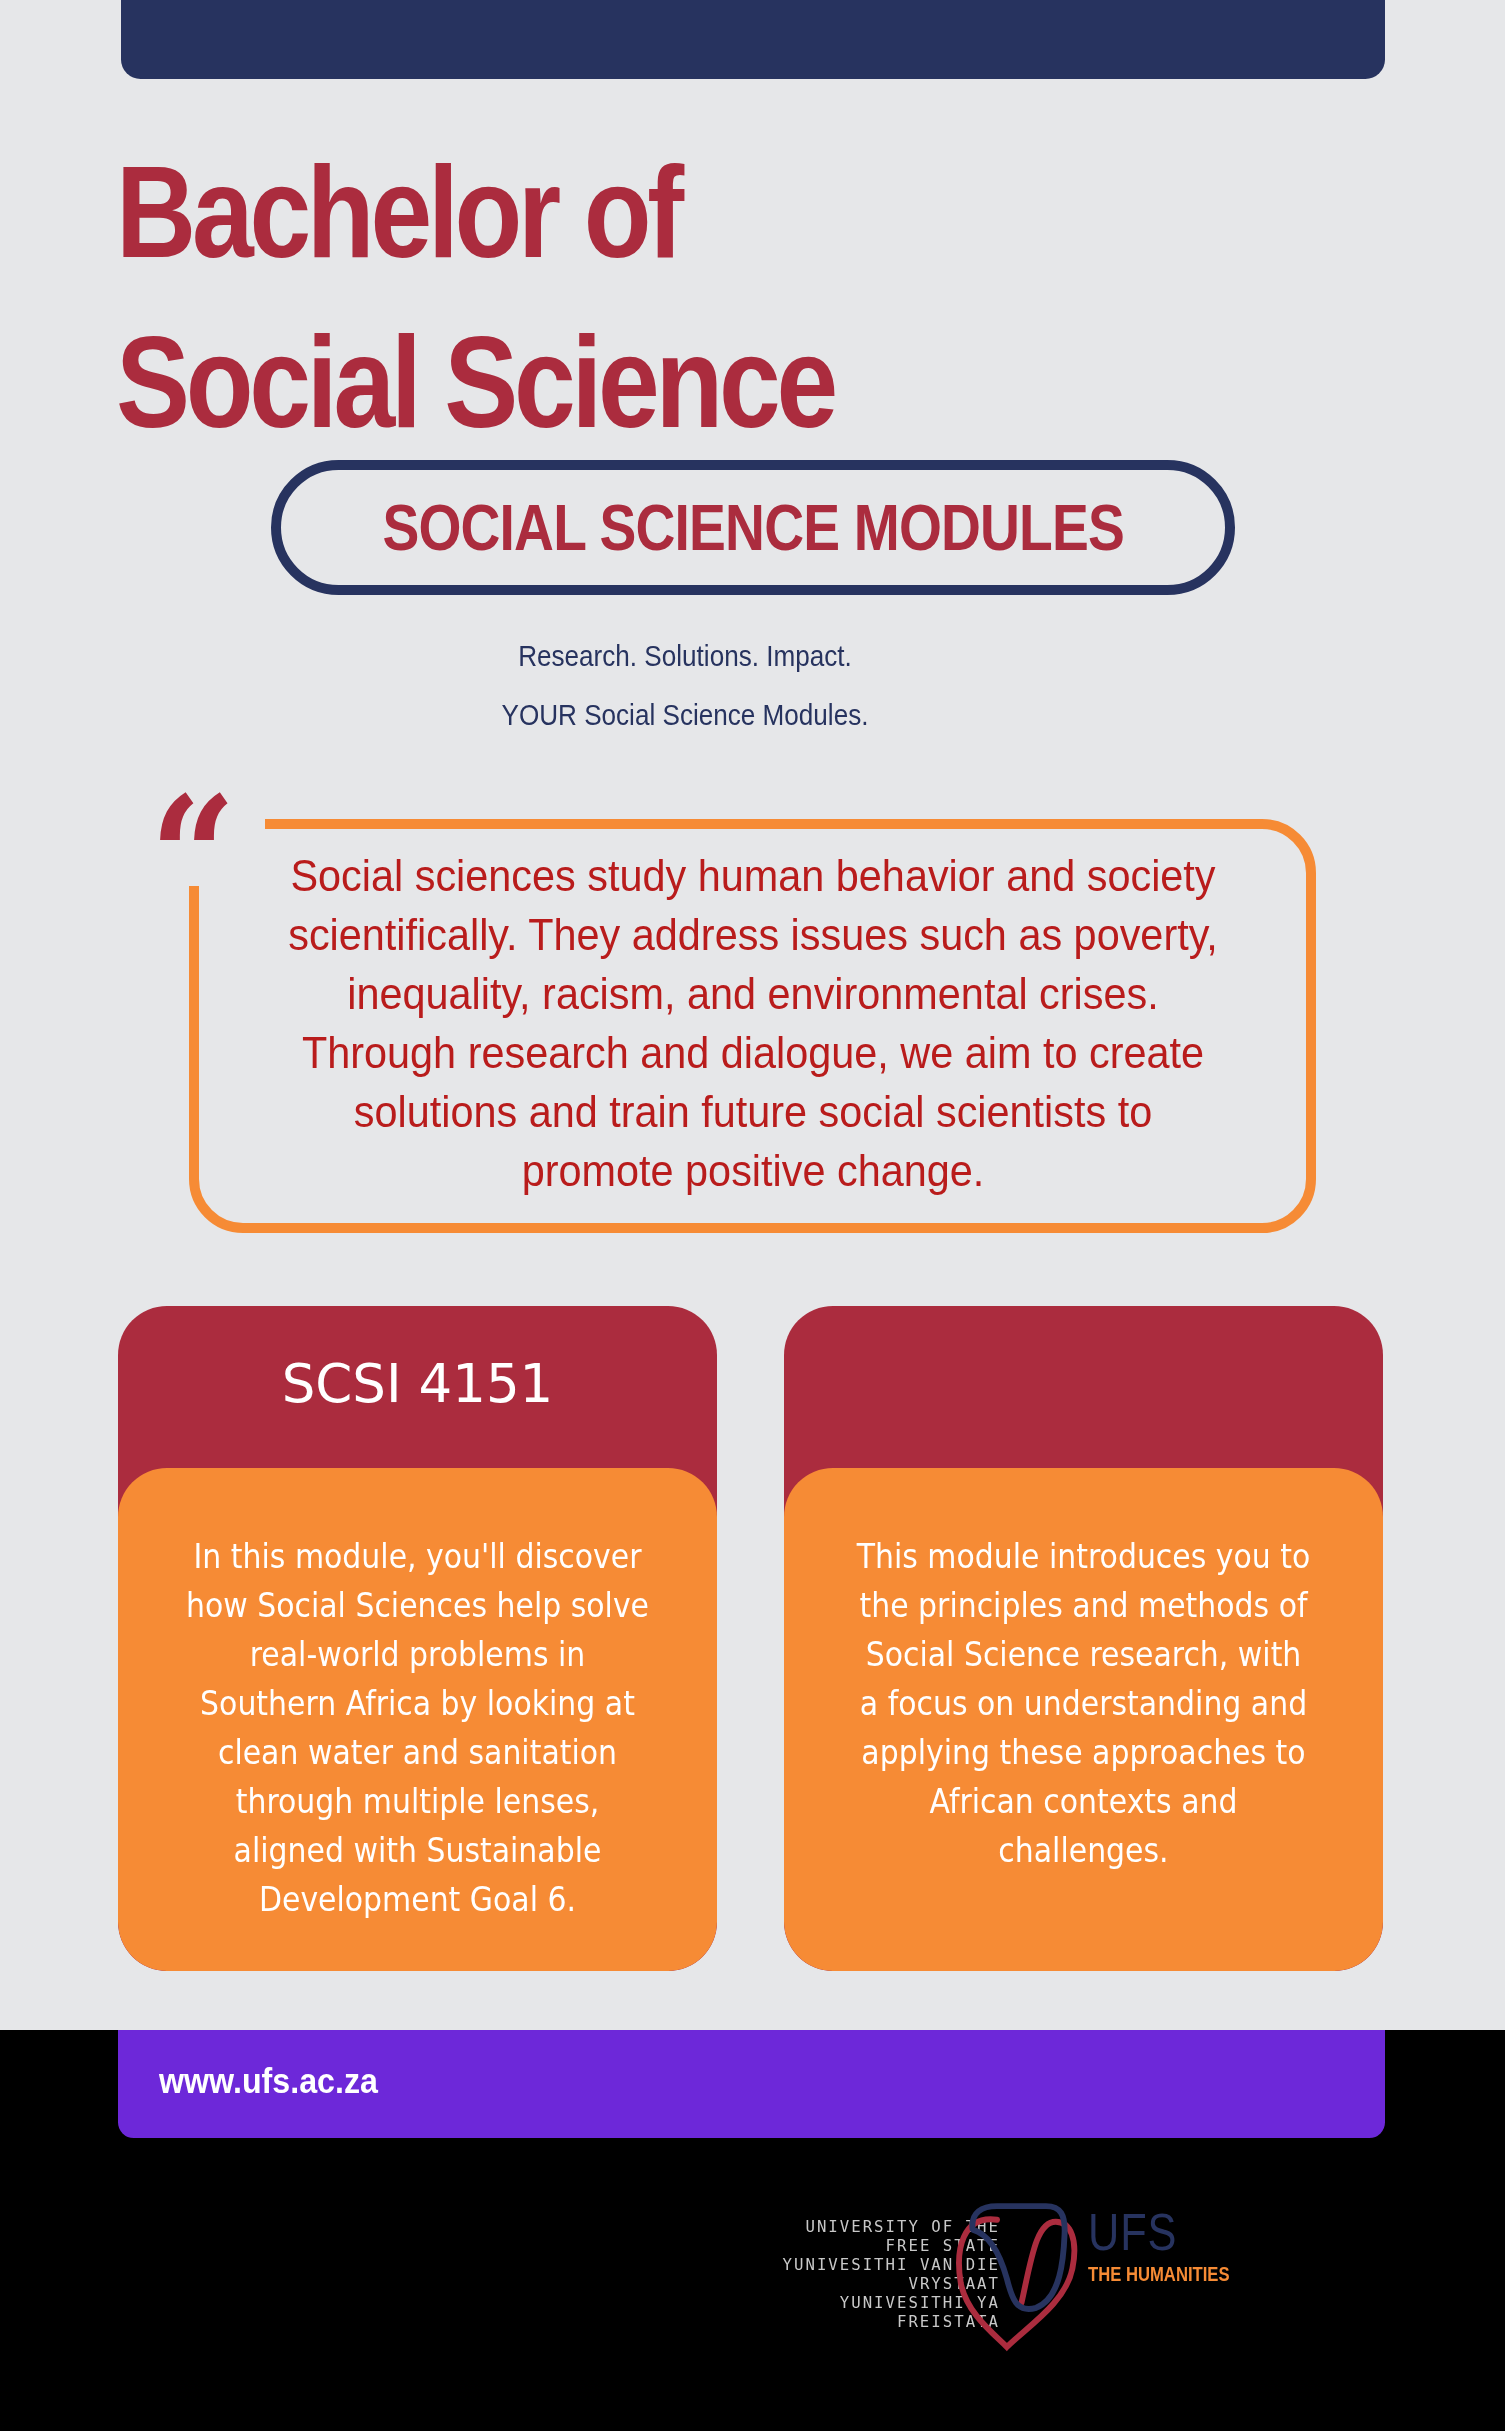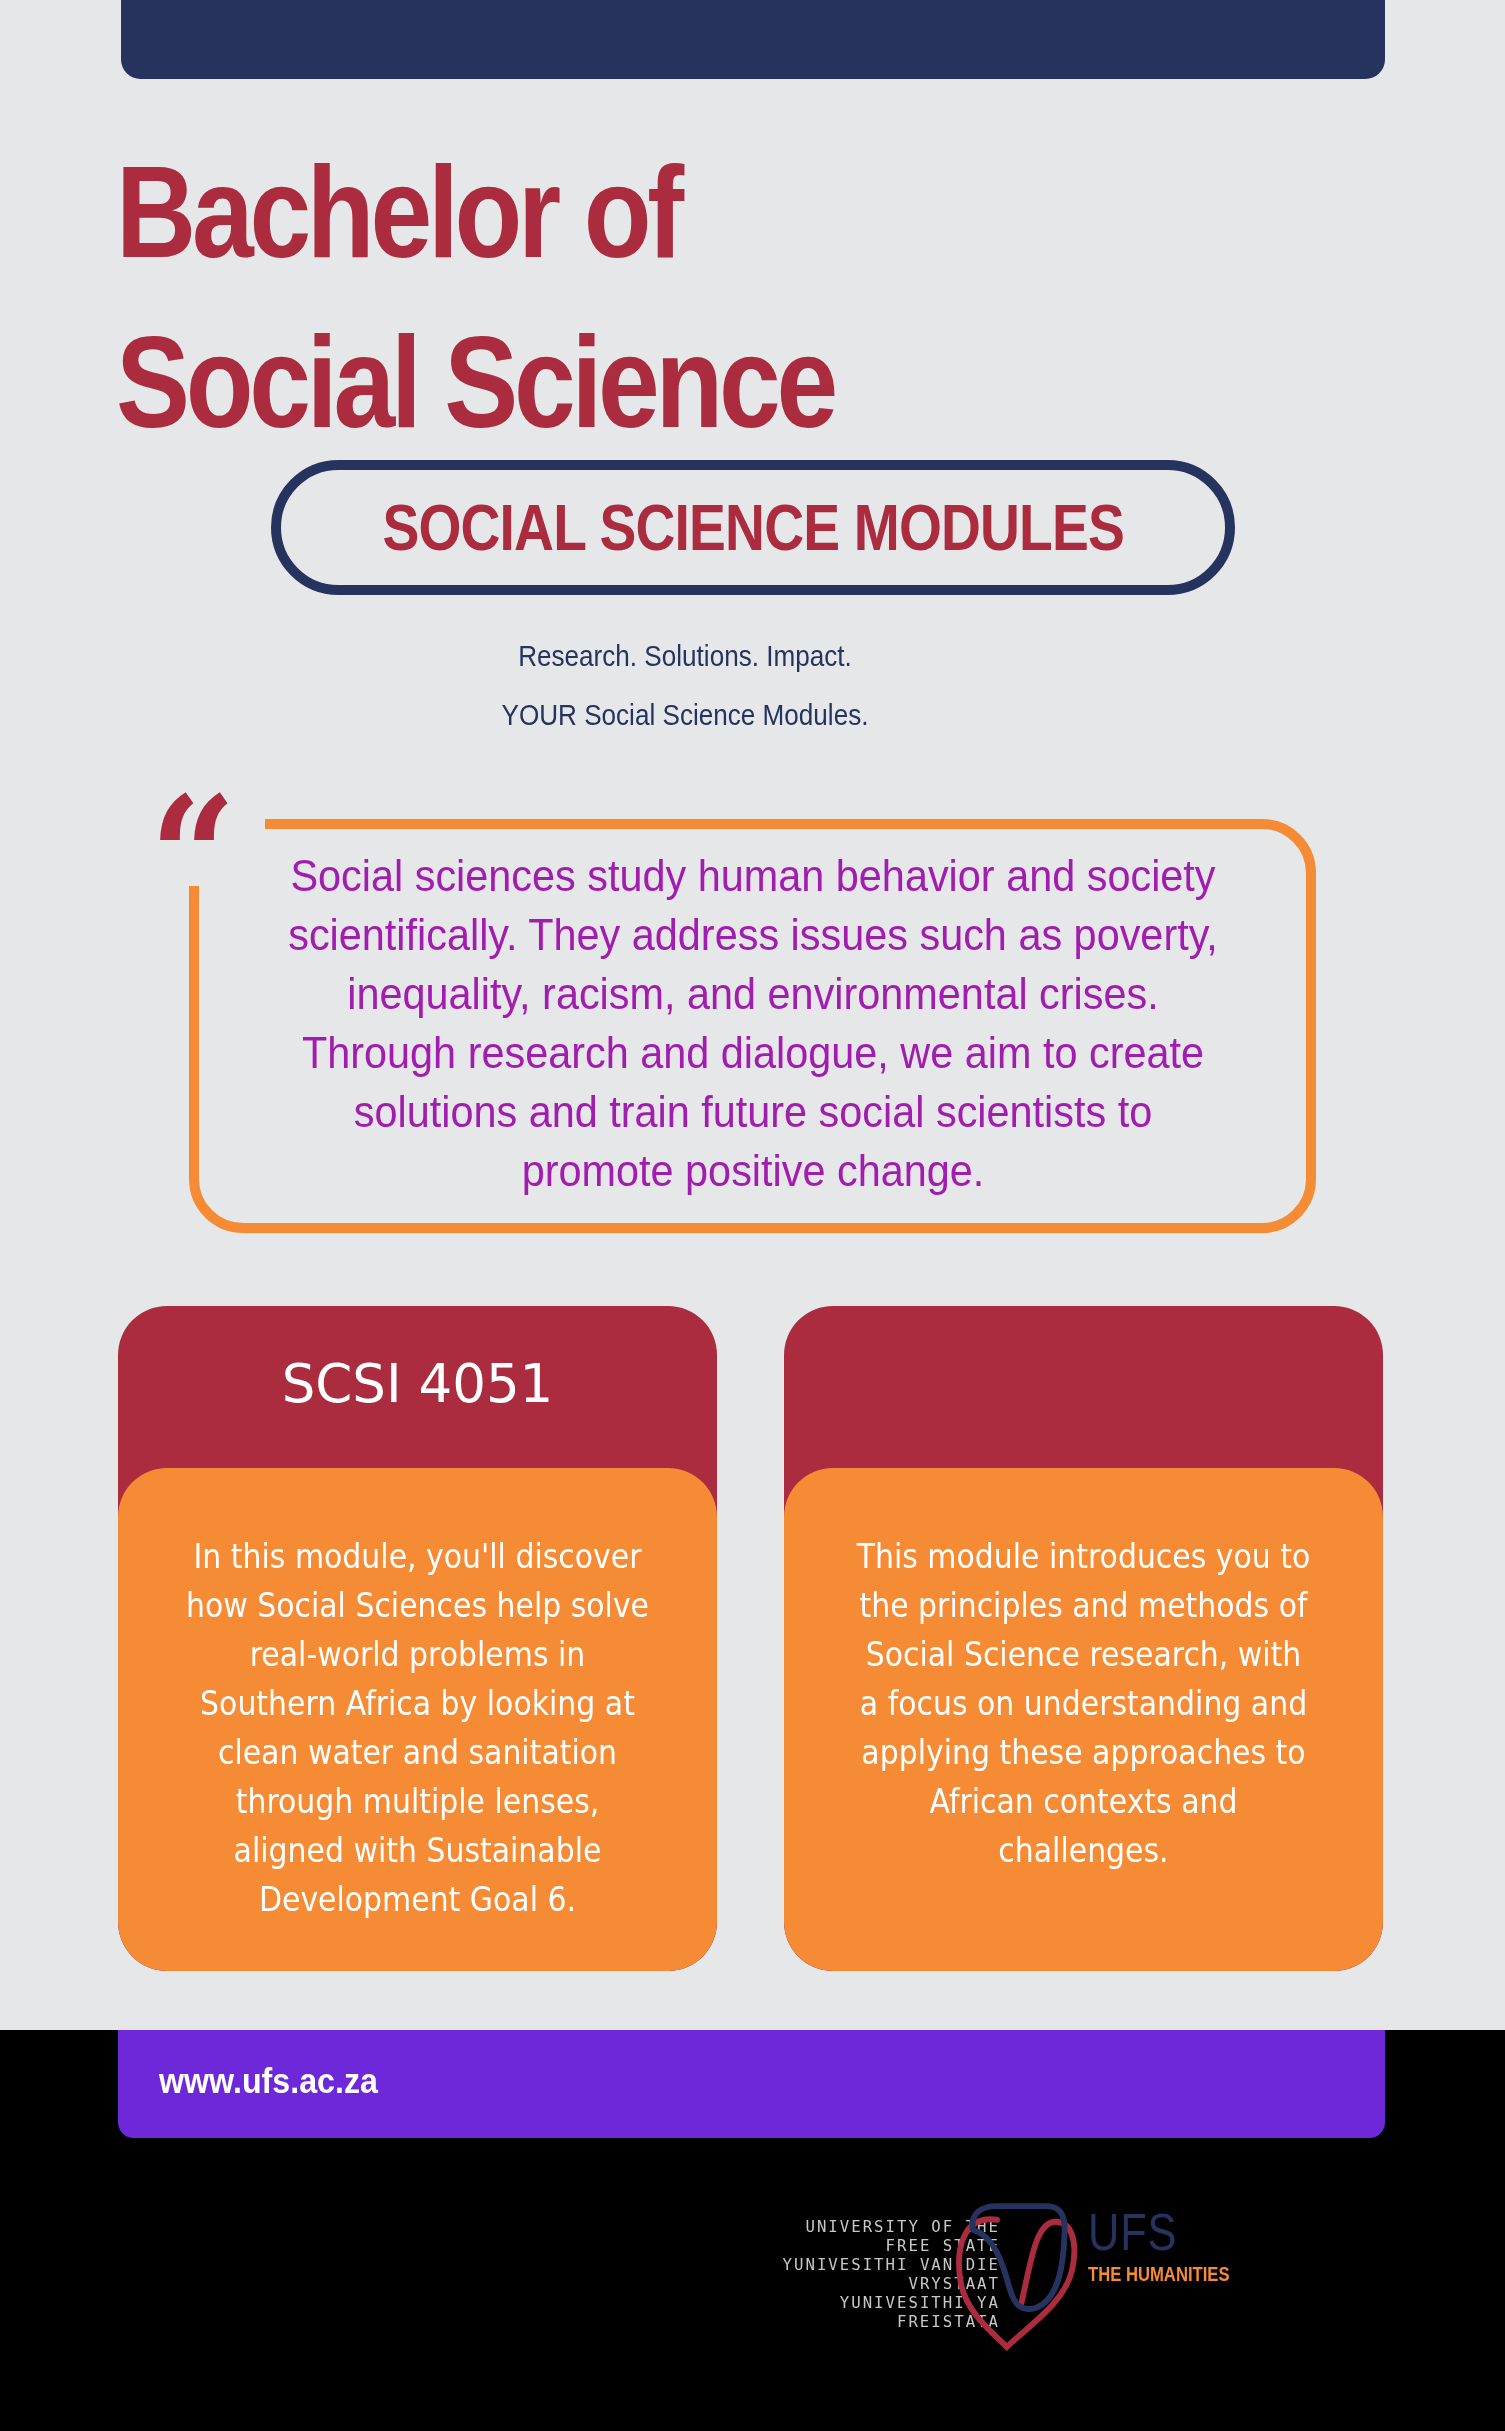--- a/index.html
+++ b/index.html
@@ -7,21 +7,21 @@
   .abs { position:absolute; }
   #top-bar { left:121px; top:0; width:1264px; height:79px; background:#27335f; border-radius:0 0 19.6px 19.6px; }
   #title { left:116px; top:127px; margin:0; color:#ab2c3e; font-family:"Liberation Sans", sans-serif; font-weight:bold; font-size:129px; line-height:170px; letter-spacing:-4.9px; transform:scaleX(0.86); transform-origin:left top; white-space:nowrap; }
   #pill { left:271px; top:460px; width:964px; height:135px; box-sizing:border-box; border:10.8px solid #27335f; border-radius:68px; display:flex; align-items:center; justify-content:center; }
   #pill-text { color:#ab2c3e; font-family:"Liberation Sans", sans-serif; font-weight:bold; font-size:65px; letter-spacing:-1px; transform:scaleX(0.85); white-space:nowrap; }
   #tagline { left:0; width:1370px; top:627px; text-align:center; color:#27335f; font-family:"Liberation Sans", sans-serif; font-size:29px; line-height:59px; }
   #tagline span { display:block; transform:scaleX(0.9); }
   #quote-box { left:189px; top:819px; width:1127px; height:414px; box-sizing:border-box; border:10.8px solid #f68b35; border-radius:54px; }
   #quote-gap { left:172px; top:804px; width:93px; height:82px; background:#e6e7e9; }
   #quote-mark { left:145px; top:774px; color:#ab2c3e; font-family:"DejaVu Serif", serif; font-weight:bold; font-size:167px; line-height:167px; transform:scaleX(0.9); }
-  #quote-text { left:209px; top:846px; width:1088px; text-align:center; color:#a21caf; font-family:"Liberation Sans", sans-serif; font-size:45px; line-height:59px; }
+  #quote-text { left:209px; top:846px; width:1088px; text-align:center; color:#b91c1c; font-family:"Liberation Sans", sans-serif; font-size:45px; line-height:59px; }
   #quote-text span { display:block; white-space:nowrap; transform:scaleX(0.92); }
   .card { top:1306px; width:599px; height:665px; background:#ab2c3e; border-radius:49px; overflow:hidden; }
   .card-title { position:absolute; left:0; right:0; top:43px; text-align:center; color:#fff; font-family:"DejaVu Sans", sans-serif; font-size:53px; line-height:69px; }
   .card-body { position:absolute; left:0; right:0; top:162px; bottom:0; background:#f68b35; border-radius:49px; text-align:center; color:#fff; font-family:"DejaVu Sans", sans-serif; font-size:34px; line-height:49px; padding-top:64px; box-sizing:border-box; }
   .card-body span { display:block; white-space:nowrap; transform:scaleX(0.88); }
   #card-left { left:118px; }
   #card-right { left:784px; }
   #footer-black { left:0; top:2030px; width:1506px; height:402px; background:#000; }
   #url-bar { left:118px; top:2030px; width:1267px; height:108px; background:#6d28d9; border-radius:0 0 15.7px 15.7px; }
   #url-text { position:absolute; left:41px; top:29px; color:#fff; font-family:"Liberation Sans", sans-serif; font-weight:bold; font-size:35px; line-height:43px; transform:scaleX(0.92); transform-origin:left top; }
@@ -56,21 +56,21 @@
 <div id="quote-text" class="abs">
   <span>Social sciences study human behavior and society</span>
   <span>scientifically. They address issues such as poverty,</span>
   <span>inequality, racism, and environmental crises.</span>
   <span>Through research and dialogue, we aim to create</span>
   <span>solutions and train future social scientists to</span>
   <span>promote positive change.</span>
 </div>
 
 <div id="card-left" class="card abs">
-  <div class="card-title">SCSI 4051</div>
+  <div class="card-title">SCSI 4151</div>
   <div class="card-body">
     <span>In this module, you'll discover</span>
     <span>how Social Sciences help solve</span>
     <span>real-world problems in</span>
     <span>Southern Africa by looking at</span>
     <span>clean water and sanitation</span>
     <span>through multiple lenses,</span>
     <span>aligned with Sustainable</span>
     <span>Development Goal 6.</span>
   </div>

